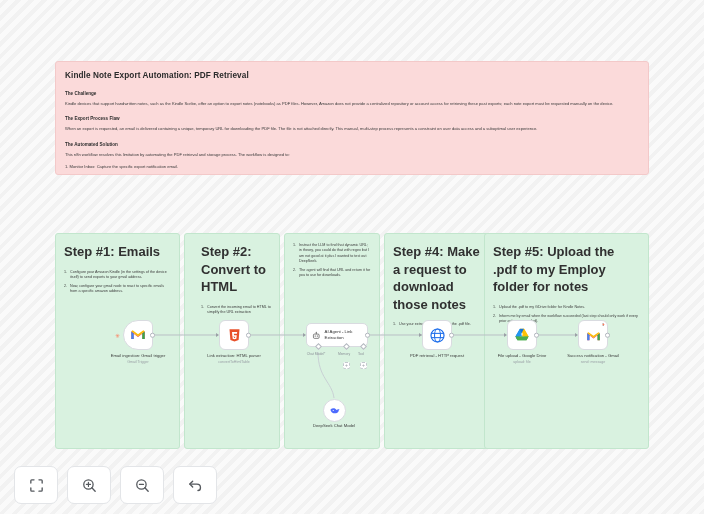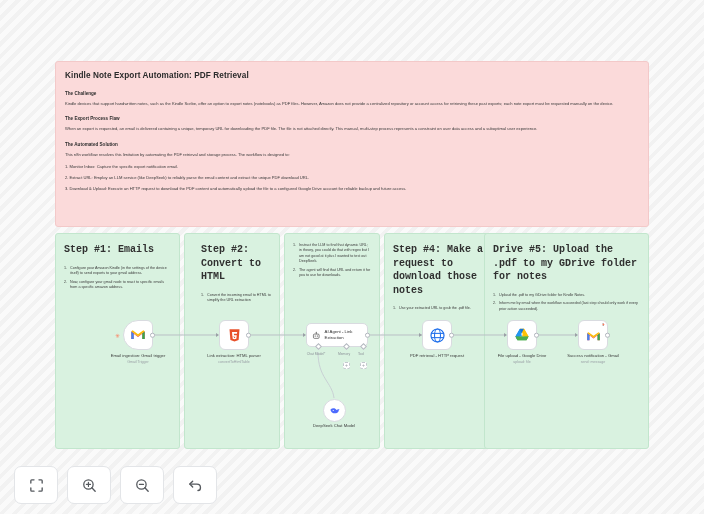--- a/index.html
+++ b/index.html
@@ -22,21 +22,21 @@
       #fafafa 4px, #fafafa 9px
     );
   }
 
   
   .sticky-pink {
     position: absolute;
     left: 55px;
     top: 61px;
     width: 594px;
-    height: 166px;
+    height: 114px;
     background: #fbdada;
     border: 1px solid #f3c9c9;
     border-radius: 3px;
     padding: 9px 9px 6px 9px;
     overflow: hidden;
   }
   .doc-title {
     font-size: 8.2px;
     font-weight: bold;
     color: #2b2b2b;
@@ -72,26 +72,25 @@
     position: absolute;
     top: 233px;
     height: 216px;
     background: #d9f2e0;
     border: 1px solid #c2e6cd;
     border-radius: 3px;
     padding: 9px 8px;
     overflow: hidden;
   }
   .step-title {
-    font-size: 10px;
+    font-size: 13px;
     font-weight: bold;
     color: #303030;
     line-height: 1.35;
     margin-bottom: 9px;
-    font-family: Liberation Mono, monospace;
   }
   .step-ol { list-style: none; }
   .step-ol li {
     font-size: 3.7px;
     line-height: 1.45;
     color: #3c3c3c;
     margin-bottom: 3.5px;
     padding-left: 6px;
     position: relative;
   }
@@ -273,21 +272,21 @@
     </div>
 
     <div class="sticky-green" style="left:384px; width:108px;">
       <div class="step-title">Step #4: Make a request to download those notes</div>
       <ul class="step-ol">
         <li><span class="num">1.</span><span>Use your extracted URL to grab the .pdf file.</span></li>
       </ul>
     </div>
 
     <div class="sticky-green" style="left:484px; width:165px;">
-      <div class="step-title">Drive #5: Upload the .pdf to my GDrive folder for notes</div>
+      <div class="step-title">Step #5: Upload the .pdf to my Employ folder for notes</div>
       <ul class="step-ol">
         <li><span class="num">1.</span><span>Upload the .pdf to my GDrive folder for Kindle Notes.</span></li>
         <li><span class="num">2.</span><span>Inform me by email when the workflow succeeded (last step should only work if every prior action succeeded).</span></li>
       </ul>
     </div>
   </div>
 
   <svg class="wires">
     <line x1="153" y1="335" x2="218" y2="335" stroke="#b9bfc5" stroke-width="1"></line>
     <line x1="249" y1="335" x2="305" y2="335" stroke="#b9bfc5" stroke-width="1"></line>

